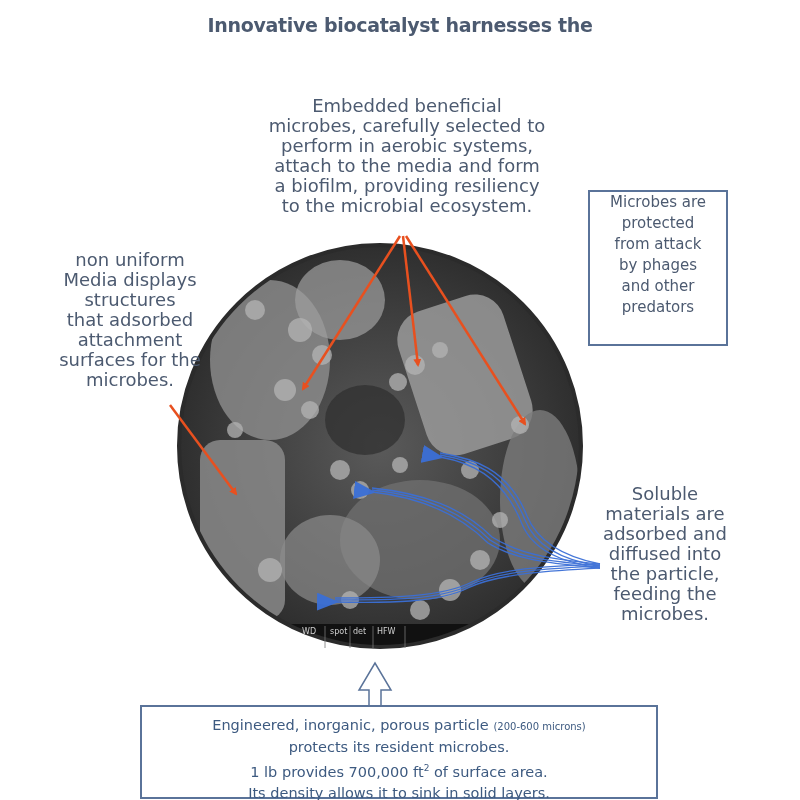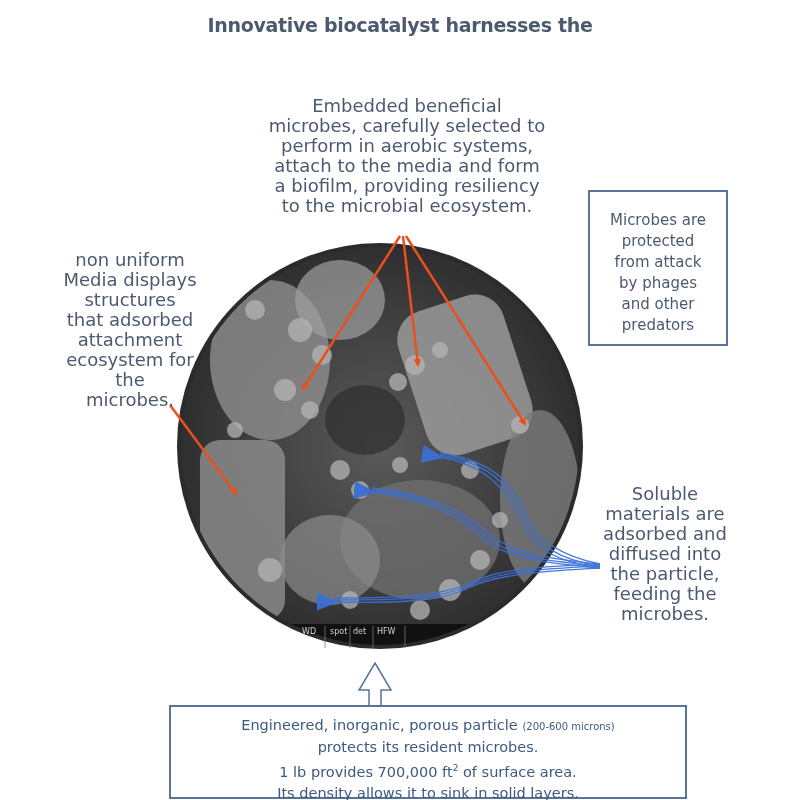--- a/index.html
+++ b/index.html
@@ -3,25 +3,25 @@
 <meta charset="utf-8">
 <style>
   html, body { margin:0; padding:0; background:#ffffff; }
   body { width:800px; height:800px; position:relative; overflow:hidden;
          font-family:"DejaVu Sans", sans-serif; color:#4a5568; }
   .title { position:absolute; left:0; top:6px; width:800px; text-align:center;
            font-weight:bold; font-size:19px; line-height:38px; color:#4c5a70; letter-spacing:-0.3px; }
   .note { position:absolute; text-align:center; font-size:18px; line-height:20px; color:#4c5a70; }
   .box { border:2px solid #5a7399; }
   #note-top { left:262px; top:96px; width:290px; }
-  #note-right { left:588px; top:190px; width:140px; height:156px; padding-top:18px; box-sizing:border-box; font-size:15px; line-height:21px; }
+  #note-right { left:588px; top:190px; width:140px; height:156px; padding-top:0; box-sizing:border-box; font-size:15px; line-height:21px; }
   #note-left { left:50px; top:250px; width:160px; }
   #note-soluble { left:590px; top:484px; width:150px; }
   #note-bottom { left:140px; top:705px; width:518px; height:94px; padding-top:8px; box-sizing:border-box;
-                 color:#3d5a80; font-size:14.5px; line-height:21px;margin-left:29px; }
+                 color:#3d5a80; font-size:14.5px; line-height:21px; }
   #note-bottom .small { font-size:10px; }
   svg.art { position:absolute; left:0; top:0; }
 </style>
 </head>
 <body>
 
 <div class="title">
   <div>Innovative biocatalyst harnesses the</div>
 </div>
 
@@ -132,21 +132,21 @@
   <div>and other</div>
   <div>predators</div>
 </div>
 
 <div class="note" id="note-left">
   <div>non uniform</div>
   <div>Media displays</div>
   <div>structures</div>
   <div>that adsorbed</div>
   <div>attachment</div>
-  <div>ecosystem for the</div>
+  <div>surfaces for the</div>
   <div>microbes.</div>
 </div>
 
 <div class="note" id="note-soluble">
   <div>Soluble</div>
   <div>materials are</div>
   <div>adsorbed and</div>
   <div>diffused into</div>
   <div>the particle,</div>
   <div>feeding the</div>

